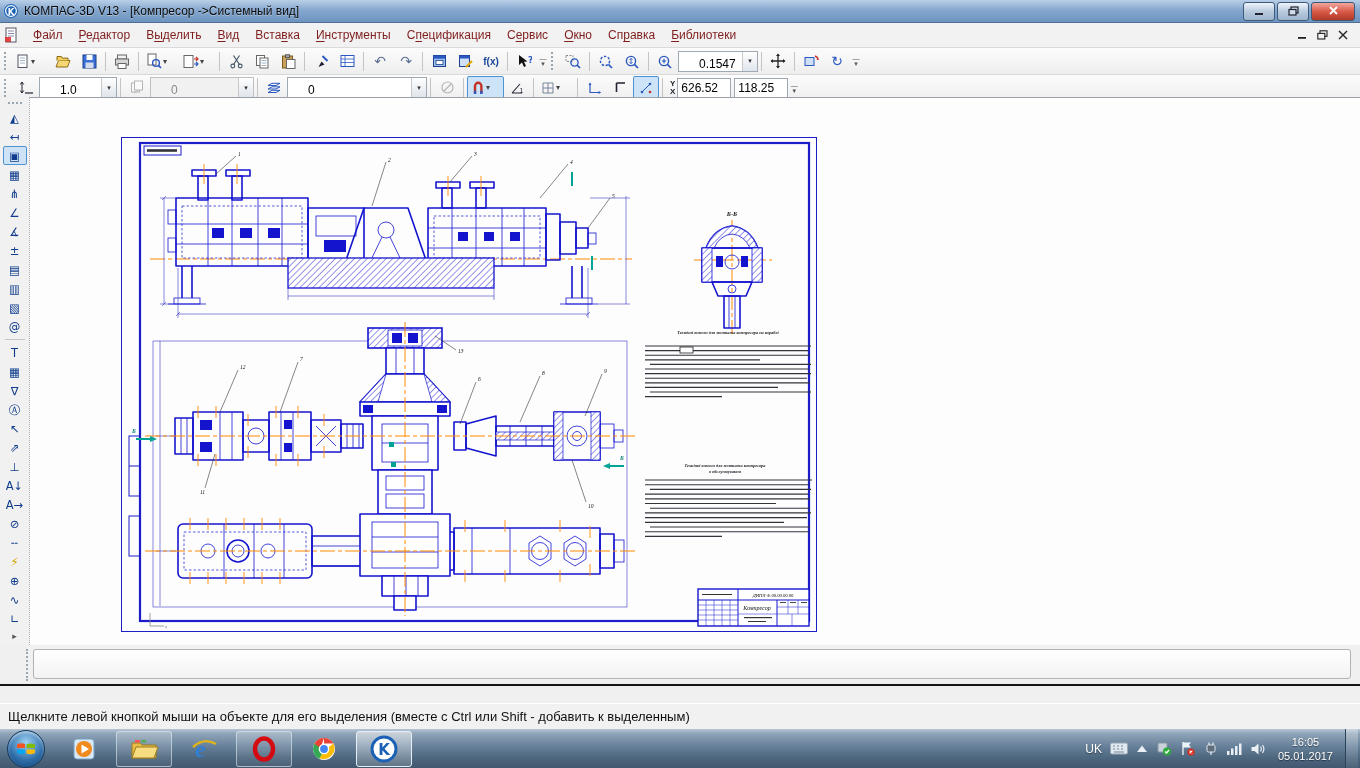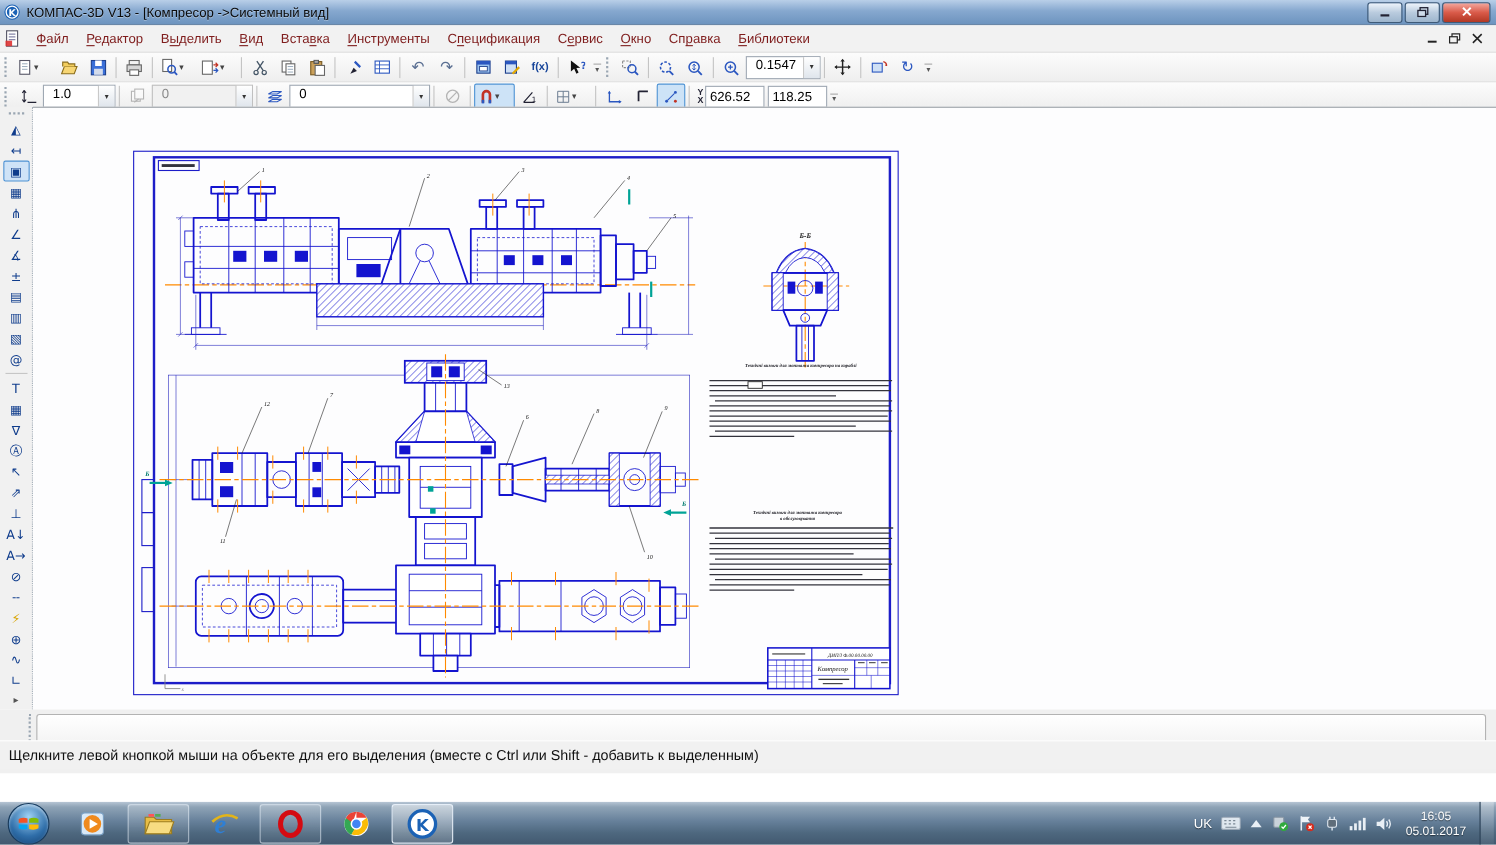--- a/index.html
+++ b/index.html
@@ -25,21 +25,21 @@
   .grip{width:4px;height:18px;border-left:2px dotted #9aa6b2;margin:0 3px 0 2px}
   .tsep{width:1px;height:19px;background:#c4c4c4;margin:0 3px}
   .tbtn{width:24px;height:22px;display:flex;align-items:center;justify-content:center;border:1px solid transparent;border-radius:2px}
   .tbtn.dd{width:32px;justify-content:flex-start;padding-left:3px}
   .tbtn .dda{font-size:8px;color:#444;margin-left:1px}
   .tbtn.on{background:#cde3f7;border:1px solid #4e93d4}
   .tbtn.dis{opacity:.45;filter:grayscale(1)}
   .tglyph{font-family:"DejaVu Sans",sans-serif;font-size:14px;color:#34548e;line-height:1}
   .fx{font-size:10px;color:#17459a;font-weight:bold}
   .chev{width:12px;height:22px;display:flex;flex-direction:column;align-items:center;justify-content:center;color:#555;font-size:7px;line-height:5px}
-  .combo{height:19px;background:#fff;border:1px solid #9fa8b3;display:flex;align-items:flex-start;font-size:12px;color:#000;padding-left:8px}
+  .combo{height:19px;background:#fff;border:1px solid #9fa8b3;display:flex;align-items:flex-end;font-size:12px;color:#000;padding-left:20px}
   .combo .cdd{margin-left:auto;width:14px;height:100%;border-left:1px solid #c9c9c9;display:flex;align-items:center;justify-content:center;font-size:7px;color:#333;background:linear-gradient(#fff,#dfe5ec)}
   .combo.dis{background:#f1f1f1;color:#8a8a8a;border-color:#c0c0c0}
   .nfield{height:18px;background:#fff;border:1px solid #9fa8b3;font-size:12px;display:flex;align-items:center;padding:0 3px;width:46px;overflow:hidden;white-space:nowrap}
   .yx{display:flex;flex-direction:column;font-size:8px;line-height:8px;color:#223;margin:0 2px 0 4px;font-weight:bold}
   
   .lpanel{position:absolute;left:0;top:97px;width:30px;height:548px;background:#f1f1f1;
           border-right:1px dotted #a9b3bd;display:flex;flex-direction:column;align-items:center;padding-top:3px;box-sizing:border-box}
   .lgrip{width:14px;border-top:2px dotted #9aa6b2;margin:2px 0 4px}
   .li{width:24px;height:19px;line-height:19px;text-align:center;font-size:11.5px;color:#0f3c8c;
       font-family:"DejaVu Sans",sans-serif;box-sizing:border-box;border:1px solid transparent}
@@ -71,21 +71,21 @@
   .vt2{font:italic bold 6px "Liberation Serif",serif;fill:#067d72}
   .tbname{font:italic 6px "Liberation Serif",serif;fill:#111}
   .tbnum{font:italic 4.6px "Liberation Serif",serif;fill:#111}
   .orgt{font:italic 5px "Liberation Serif",serif;fill:#777}
   
   .propzone{position:absolute;left:0;top:645px;width:1360px;height:58px;background:#f0f0f0}
   .propgrip{position:absolute;left:26px;top:4px;height:32px;border-left:2px dotted #9aa6b2}
   .propbar{position:absolute;left:33px;top:4px;width:1318px;height:30px;background:linear-gradient(#ffffff,#f3f3f3);
            border:1px solid #b3b3b3;border-radius:3px;box-sizing:border-box}
   .blackline{position:absolute;left:0;top:39px;width:1360px;height:2px;background:#151515}
-  .statusbar{position:absolute;left:0;top:673px;width:1360px;height:26px;background:#f1f1f1;border-top:1px solid #fff;
+  .statusbar{position:absolute;left:0;top:703px;width:1360px;height:26px;background:#f1f1f1;border-top:1px solid #fff;
              display:flex;align-items:center;font-size:13px;color:#111;padding-left:8px;box-sizing:border-box}
   
   .taskbar{position:absolute;left:0;top:729px;width:1360px;height:39px;display:flex;align-items:center;
            background:linear-gradient(#b6c5d4,#8ea3b6 12%,#66809a 45%,#4e687f 72%,#41586f)}
   .orb{width:36px;height:36px;margin:0 9px 0 7px;border-radius:50%;border:1px solid #173a5c;
        background:radial-gradient(circle at 50% 32%,#9fd2f5,#2f6ea9 58%,#123e6f);
        box-shadow:inset 0 2px 3px rgba(255,255,255,.55);display:flex;align-items:center;justify-content:center}
   .tbapp{width:54px;height:34px;margin:0 2px;border-radius:3px;display:flex;align-items:center;justify-content:center;border:1px solid transparent}
   .tbapp.open{border:1px solid rgba(235,242,250,.55);background:linear-gradient(rgba(255,255,255,.22),rgba(255,255,255,.04))}
   .tbapp.active{border:1px solid #e6eef7;background:linear-gradient(rgba(255,255,255,.5),rgba(255,255,255,.16))}

